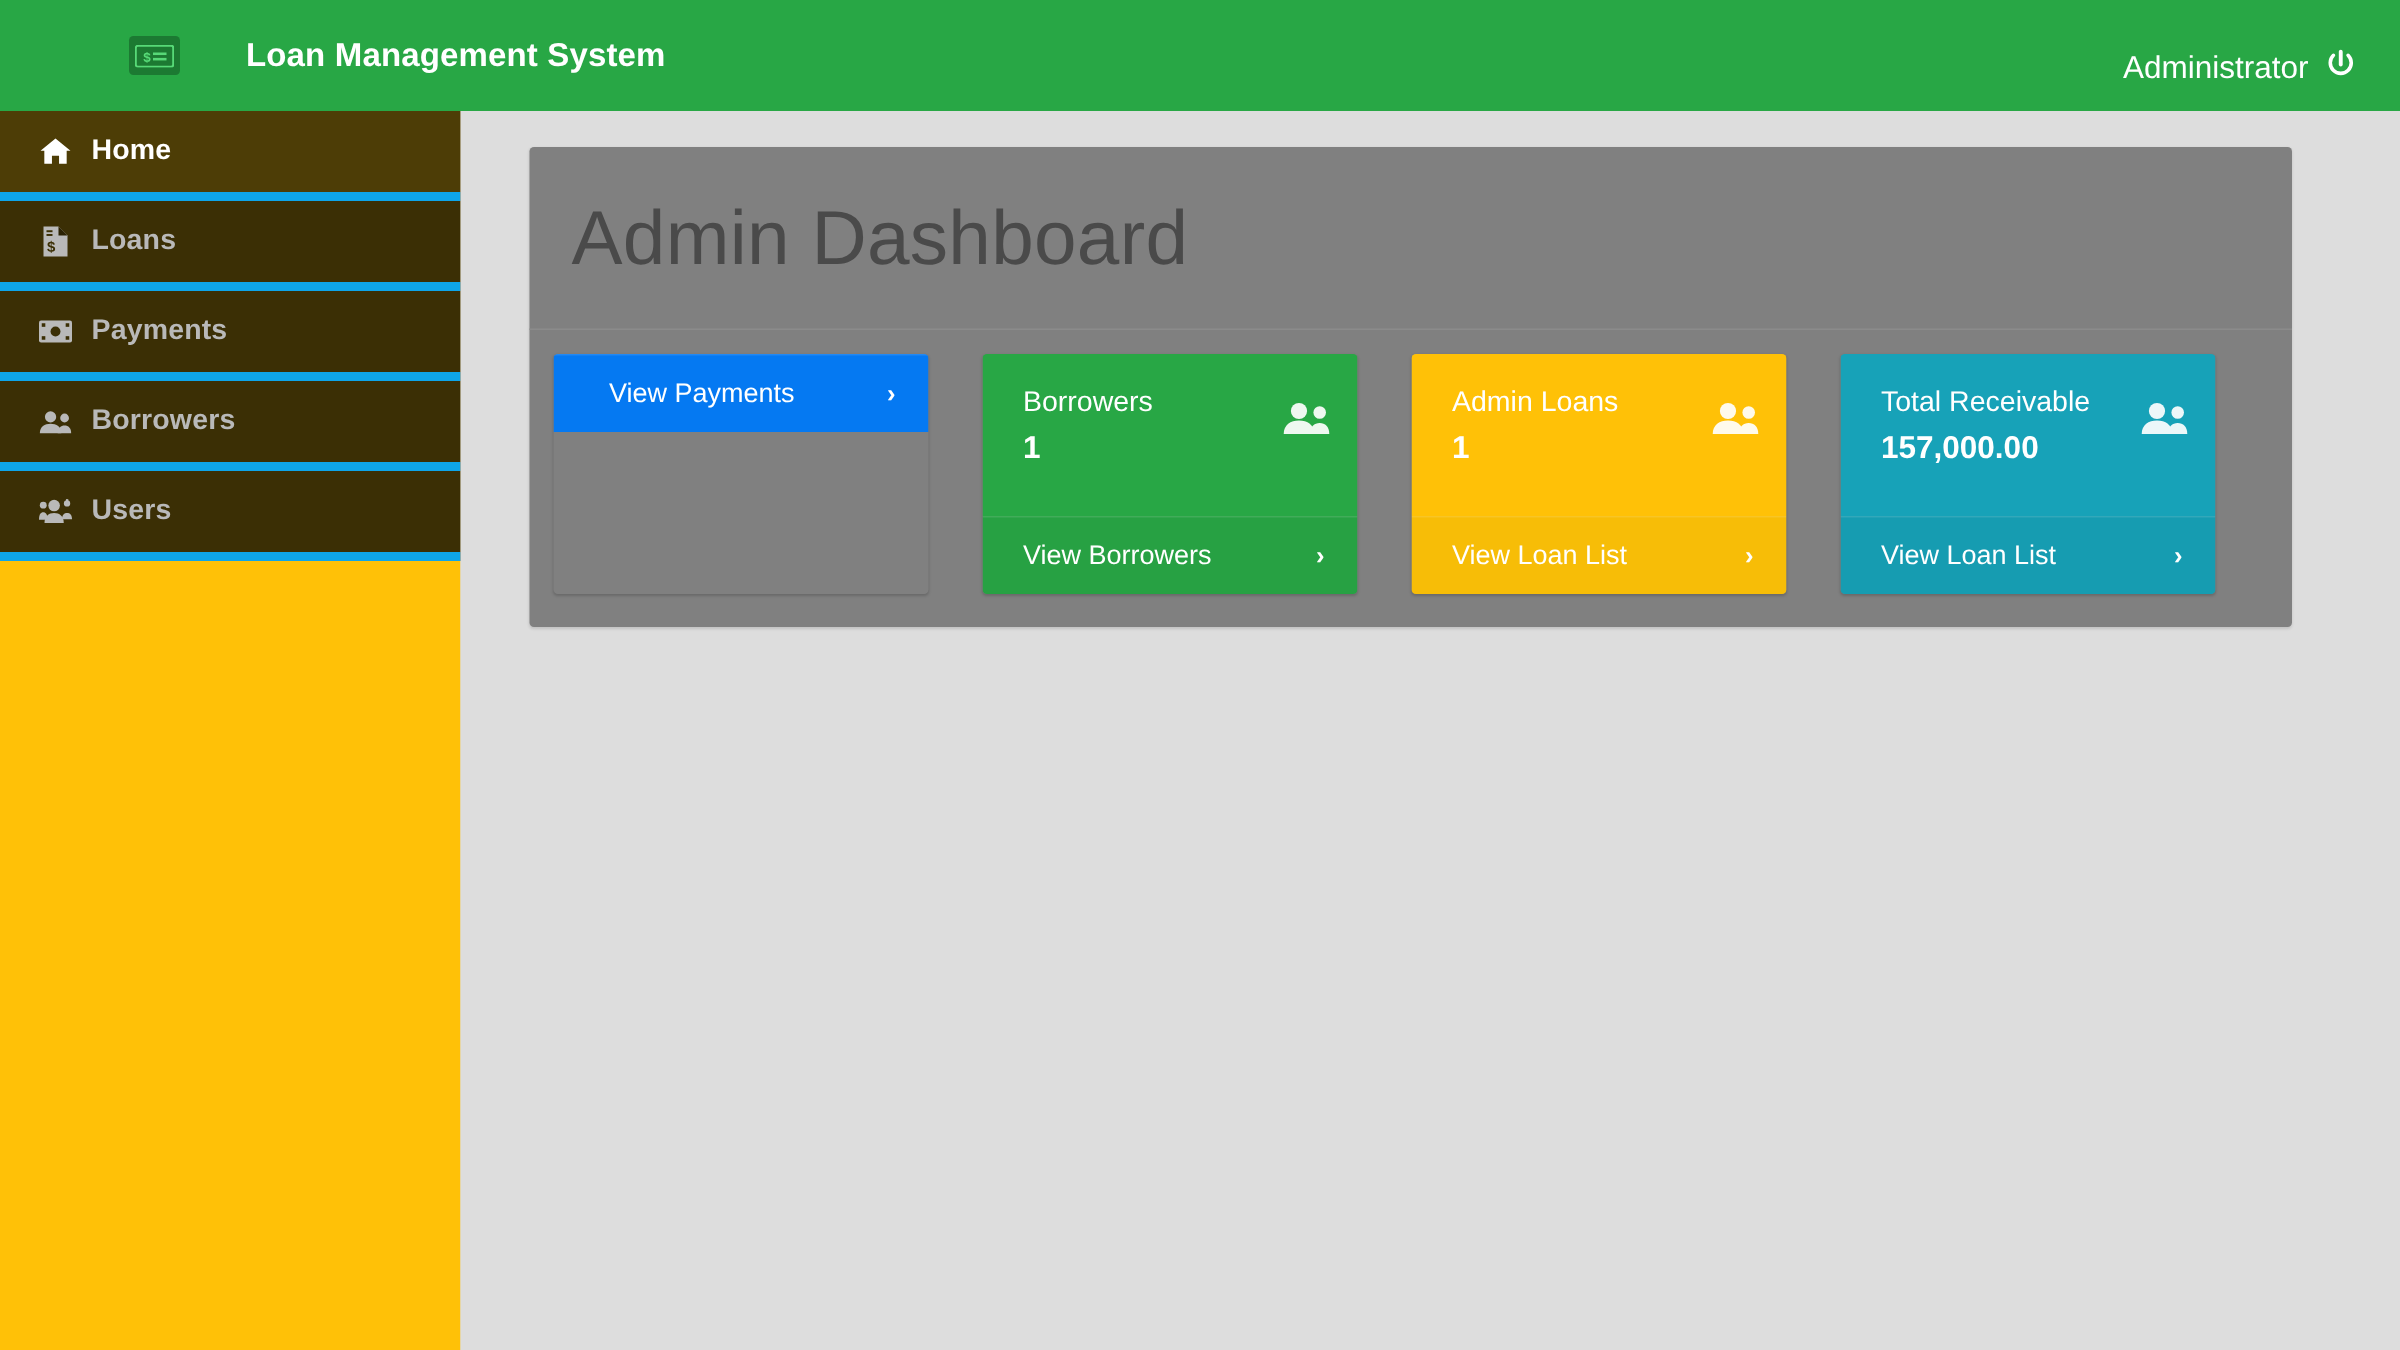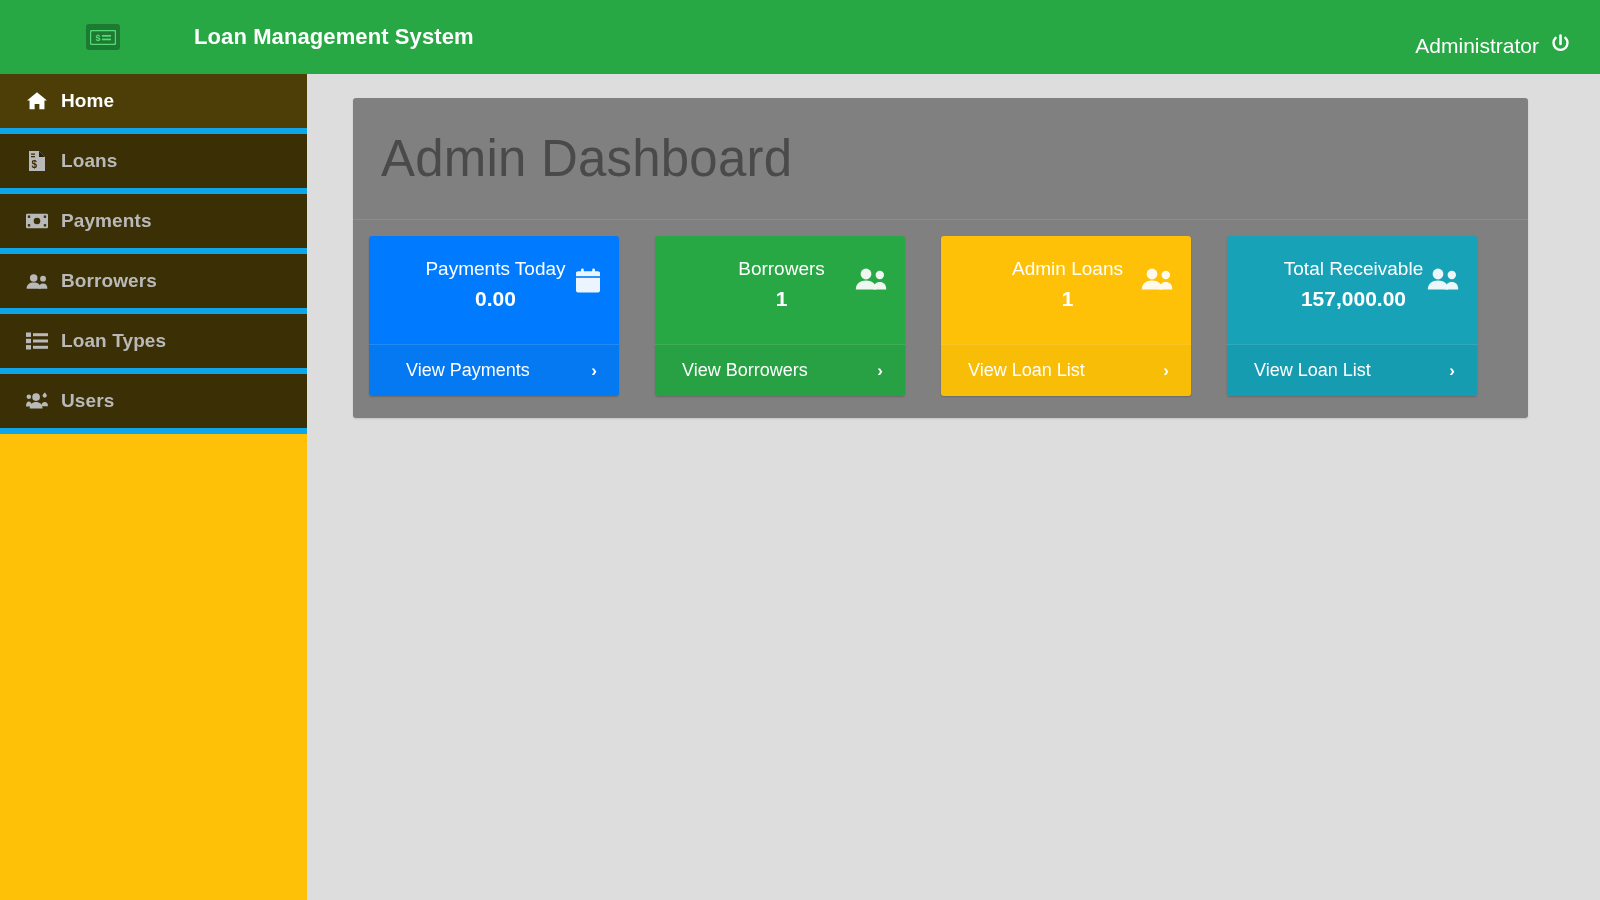--- a/index.html
+++ b/index.html
@@ -40,21 +40,21 @@
     margin-left: 86px;
     background: #1c7a32;
     border-radius: 3px;
     display: flex;
     align-items: center;
     justify-content: center;
   }
   .brand-logo svg { display: block; }
 
   .brand-title {
-    margin-left: 74px;
+    margin-left: 44px;
     color: #ffffff;
     font-size: 22px;
     font-weight: bold;
     letter-spacing: 0.1px;
     white-space: nowrap;
   }
 
   .topbar-right {
     position: absolute;
     right: 28px;
@@ -122,21 +122,20 @@
 
   
   .content {
     position: absolute;
     top: 74px;
     left: 307px;
     width: 1039px;
     height: 826px;
     background: #dddddd;
     padding: 24px 24px 0 46px;
-    text-align: center;
   }
 
   .panel {
     width: 1175px;
     background: #808080;
     border-radius: 3px;
     box-shadow: 0 1px 2px rgba(0,0,0,0.12);
   }
 
   .panel-header {
@@ -304,33 +303,20 @@
             <circle cx="8.4" cy="4.6" r="4.1" fill="currentColor"></circle>
             <path d="M0.6 16.5 C0.6 11.7 4.1 9.6 8.4 9.6 C12.7 9.6 16.2 11.7 16.2 16.5 Z" fill="currentColor"></path>
             <circle cx="18.6" cy="5.4" r="3.2" fill="currentColor"></circle>
             <path d="M13.6 16.5 C13.8 12.6 15.9 10.8 18.6 10.8 C21.4 10.8 23.4 12.6 23.4 16.5 Z" fill="currentColor"></path>
           </svg>
         </span>
         <span class="nav-label">Borrowers</span>
       </li>
 
 
-      <li class="nav-item">
-        <span class="nav-icon">
-          <svg width="22" height="18" viewBox="0 0 22 18" aria-hidden="true">
-            <rect x="0" y="0.5" width="5" height="4.4" fill="currentColor"></rect>
-            <rect x="0" y="6.8" width="5" height="4.4" fill="currentColor"></rect>
-            <rect x="0" y="13.1" width="5" height="4.4" fill="currentColor"></rect>
-            <rect x="7" y="1.2" width="15" height="3" fill="currentColor"></rect>
-            <rect x="7" y="7.5" width="15" height="3" fill="currentColor"></rect>
-            <rect x="7" y="13.8" width="15" height="3" fill="currentColor"></rect>
-          </svg>
-        </span>
-        <span class="nav-label">Loan Types</span>
-      </li>
 
       <li class="nav-item">
         <span class="nav-icon">
           <svg width="24" height="18" viewBox="0 0 24 18" aria-hidden="true">
             <circle cx="3.1" cy="4.4" r="2.5" fill="currentColor"></circle>
             <path d="M0 15 C0 11.3 1.2 9.6 3.1 9.6 C5 9.6 6.2 11.3 6.2 15 Z" fill="currentColor"></path>
             <circle cx="11" cy="4.7" r="4.2" fill="currentColor"></circle>
             <path d="M4 17.3 C4 12.2 7.1 10 11 10 C14.9 10 18 12.2 18 17.3 Z" fill="currentColor"></path>
             <circle cx="20.4" cy="3.1" r="2.3" fill="currentColor"></circle>
             <rect x="19.6" y="0" width="1.7" height="1.6" fill="currentColor"></rect>
@@ -346,33 +332,20 @@
   <div class="content">
     <div class="panel">
 
       <div class="panel-header">
         <h1 class="panel-title">Admin Dashboard</h1>
       </div>
 
       <div class="panel-body">
 
         <div class="stat-card card-blue">
-          <div class="stat-top">
-            <div class="stat-label">Payments Today</div>
-            <div class="stat-value">0.00</div>
-            <div class="stat-bgicon">
-              <svg width="26" height="26" viewBox="0 0 26 26" aria-hidden="true">
-                <rect x="1" y="3.5" width="24" height="21" rx="2" fill="#ffffff"></rect>
-                <rect x="1" y="3.5" width="24" height="5.4" rx="2" fill="#ffffff"></rect>
-                <rect x="1" y="8.2" width="24" height="1.6" fill="#007bff"></rect>
-                <rect x="6" y="0.5" width="2.8" height="5.4" rx="1.2" fill="#ffffff"></rect>
-                <rect x="17.2" y="0.5" width="2.8" height="5.4" rx="1.2" fill="#ffffff"></rect>
-              </svg>
-            </div>
-          </div>
           <div class="stat-footer">
             <span class="stat-footer-label">View Payments</span>
             <span class="chev">›</span>
           </div>
         </div>
 
         <div class="stat-card card-green">
           <div class="stat-top">
             <div class="stat-label">Borrowers</div>
             <div class="stat-value">1</div>

